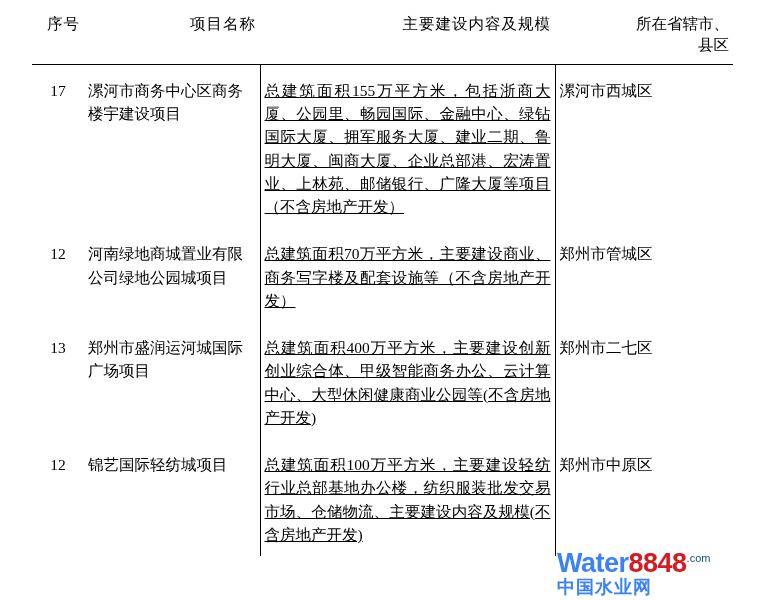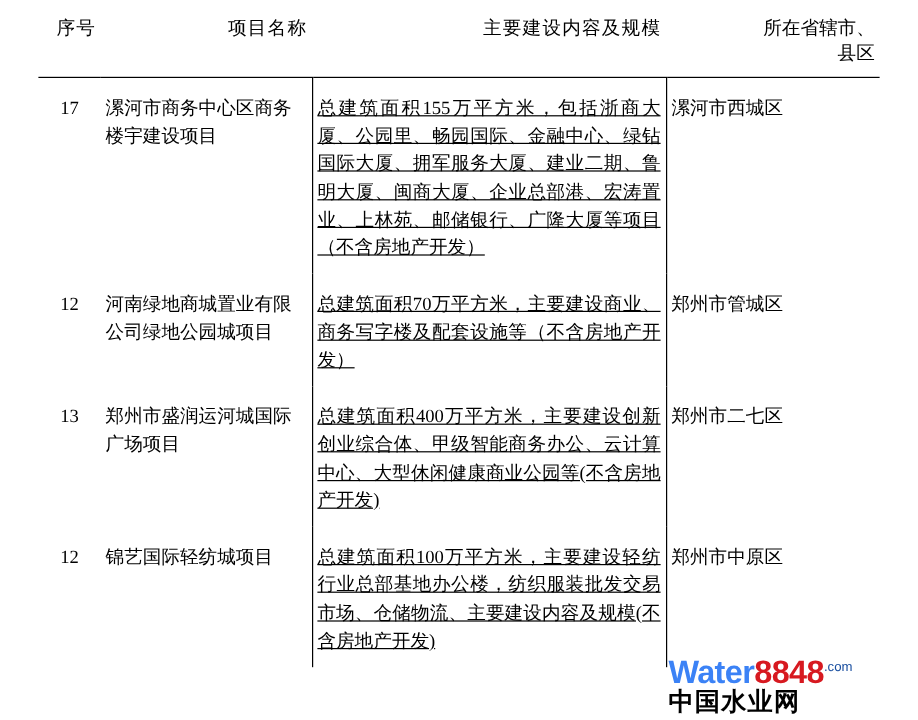--- a/index.html
+++ b/index.html
@@ -110,23 +110,23 @@
     color: #d71920;
   }
   .wm-dotcom {
     font-size: 11px;
     color: #1a4fa0;
     vertical-align: super;
     font-weight: normal;
     letter-spacing: 0;
   }
   .wm-line2 {
-    font-size: 21px;
+    font-size: 18px;
     font-weight: bold;
-    color: #000000;
+    color: #3b82f6;
     line-height: 1.15;
     letter-spacing: 1px;
     white-space: nowrap;
     font-family: "Liberation Sans", sans-serif;
   }
 </style>
 </head>
 <body>
 
 <div class="page">

